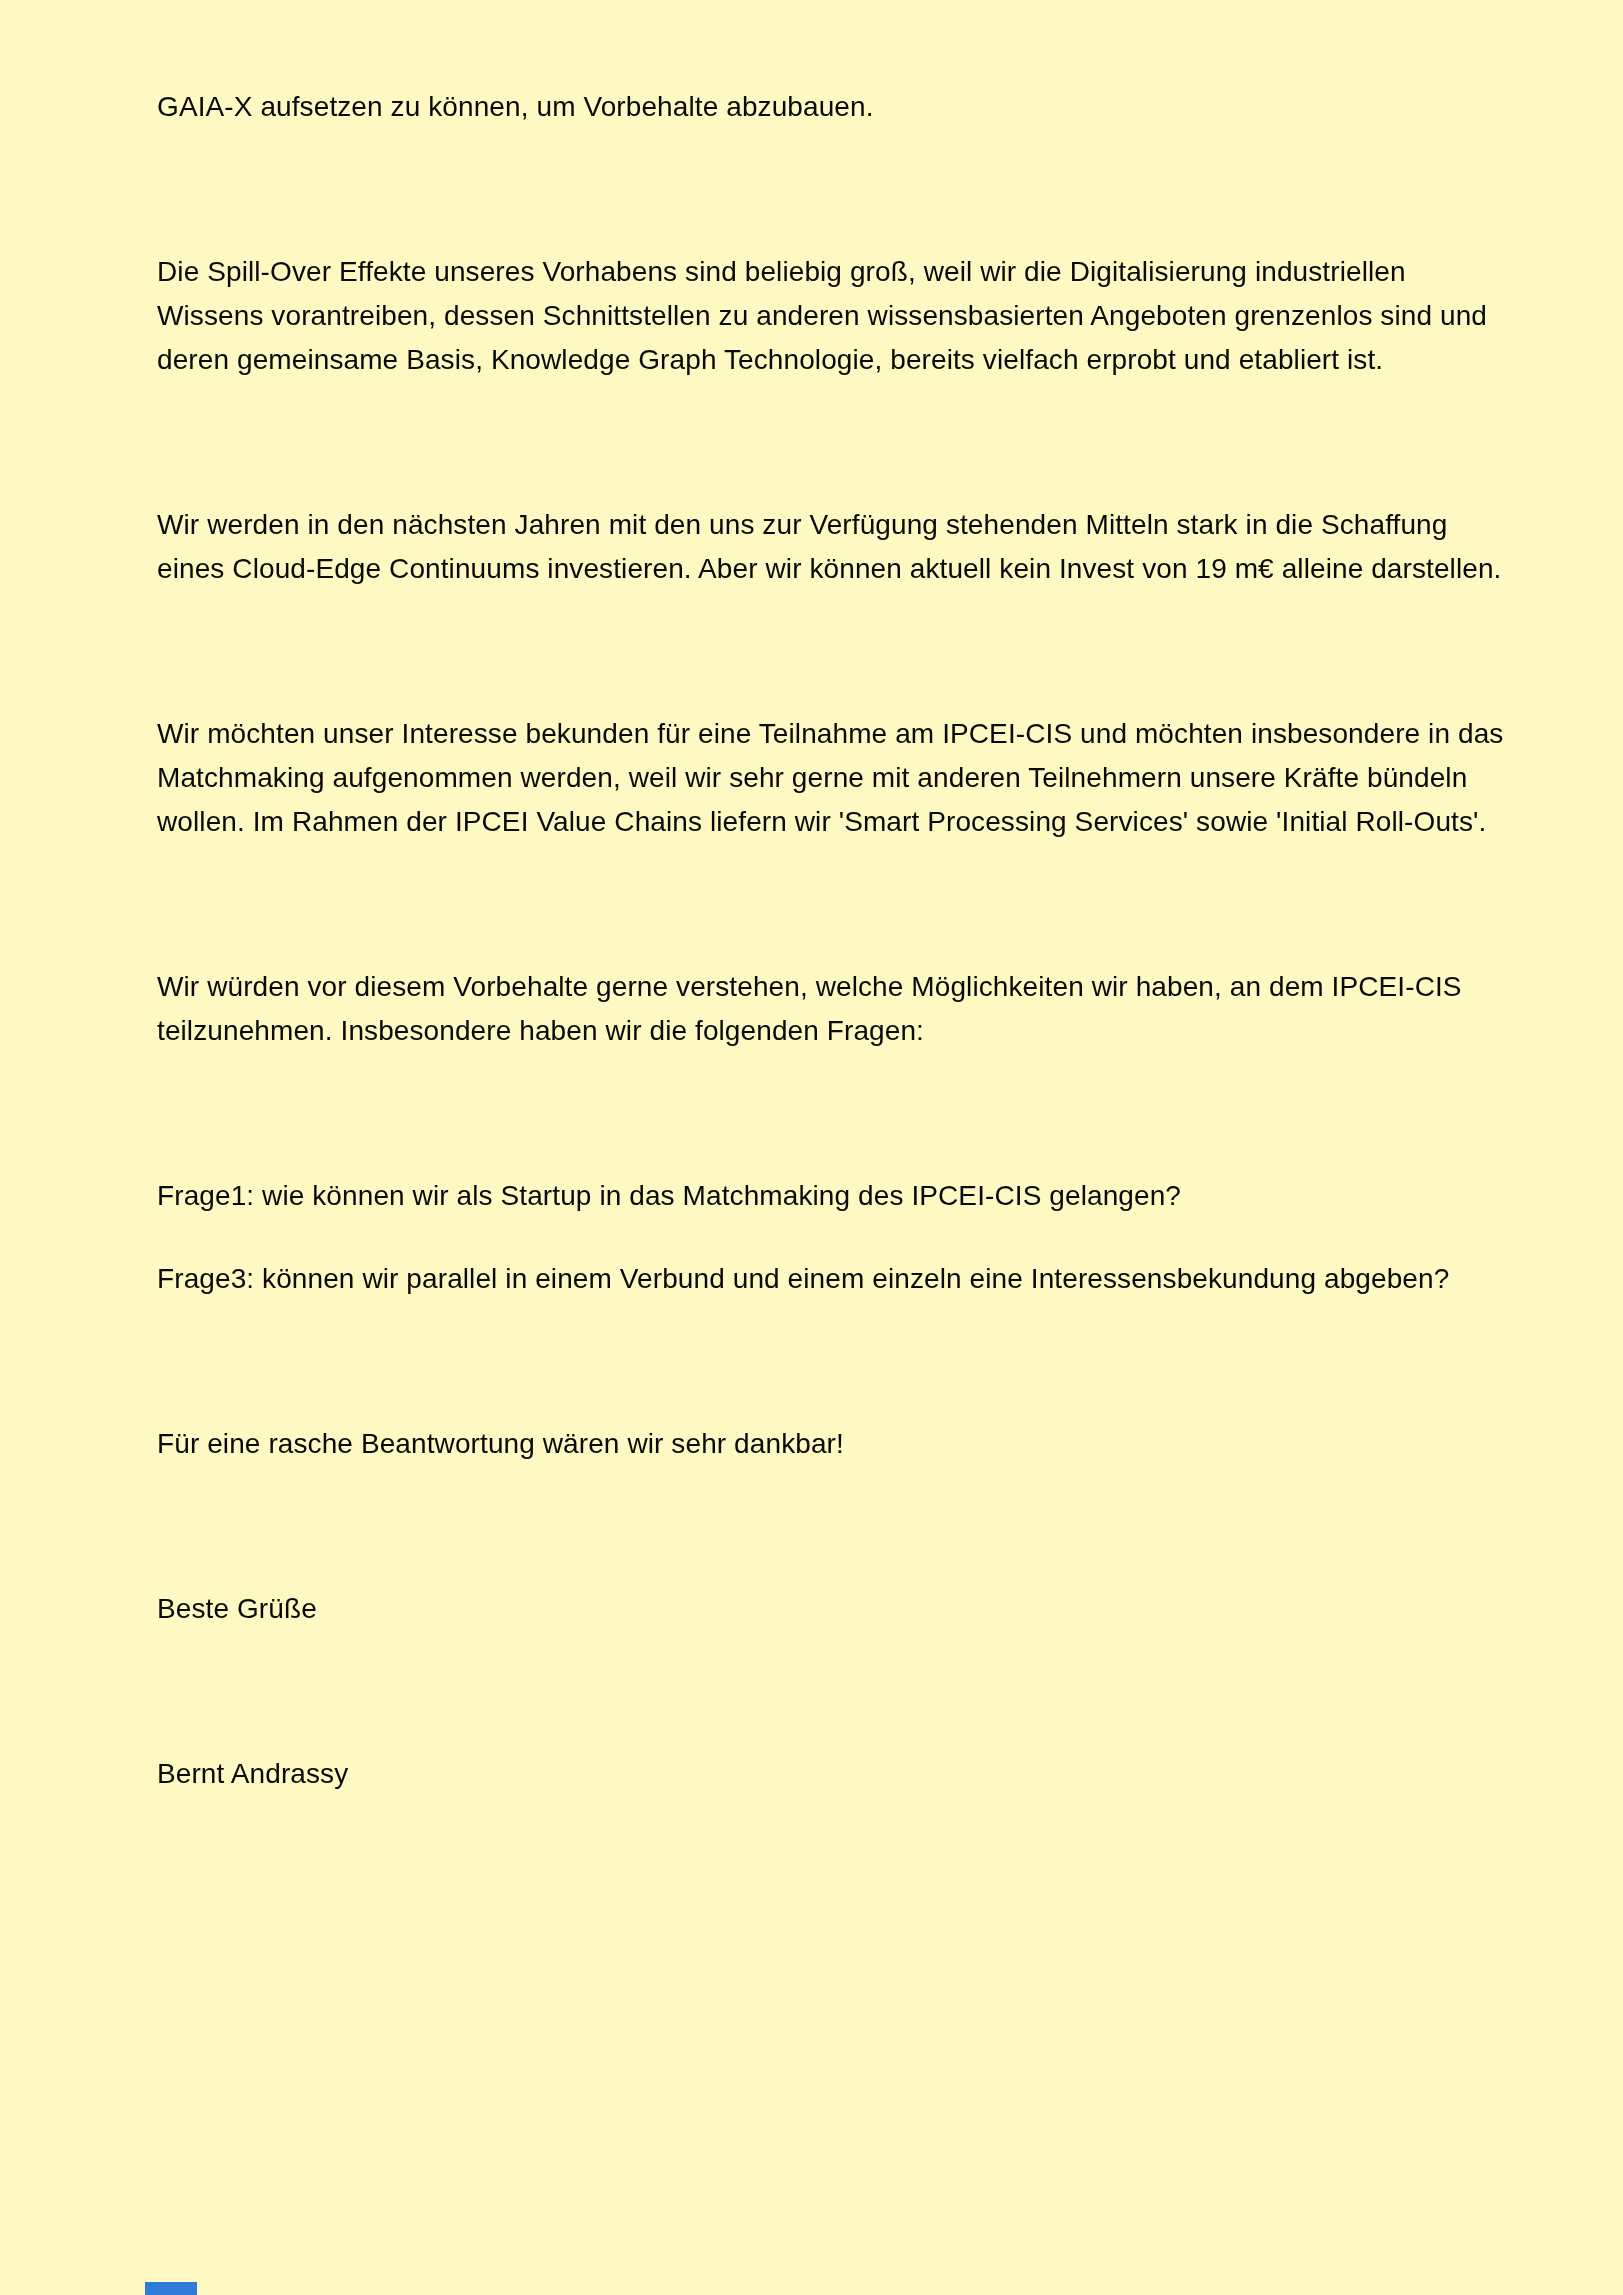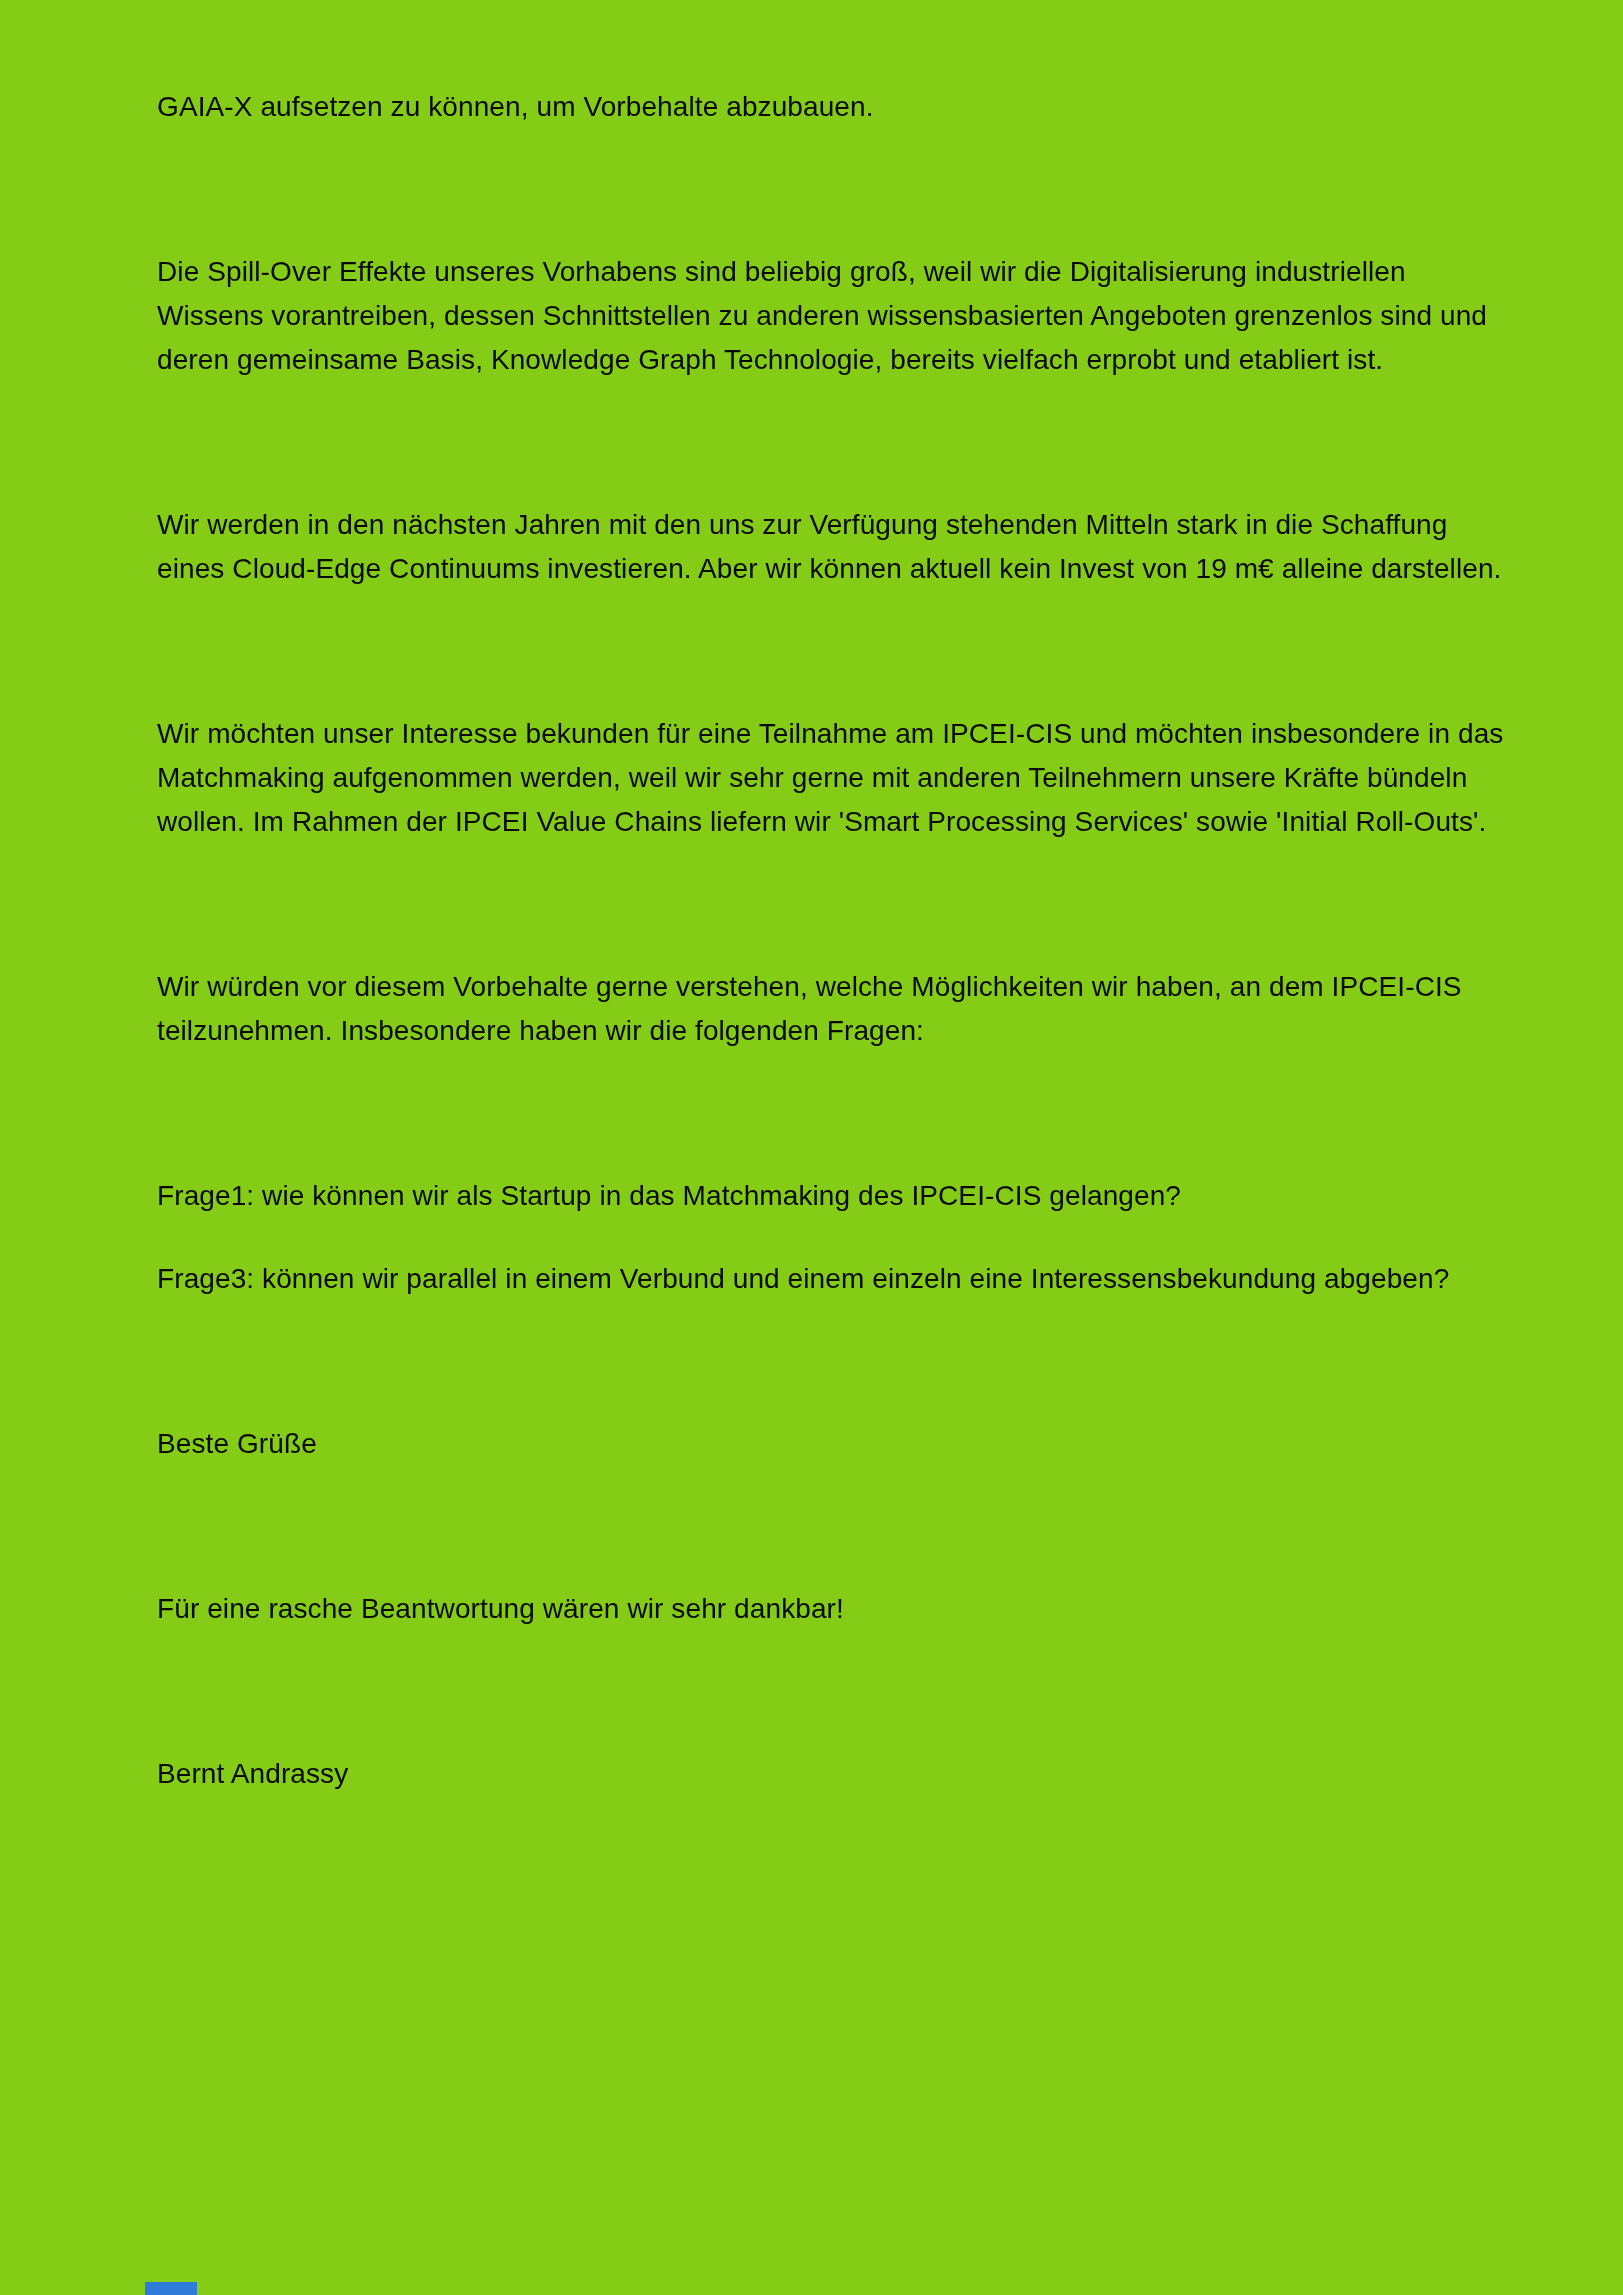--- a/index.html
+++ b/index.html
@@ -4,21 +4,21 @@
 <style>
   html, body {
     margin: 0;
     padding: 0;
     background: #ffffff;
   }
   .page {
     position: relative;
     width: 1623px;
     height: 2295px;
-    background: #84cc16;
+    background: #fef9c3;
     overflow: hidden;
     font-family: "Liberation Sans", sans-serif;
     color: #0a0a0a;
   }
   .content {
     position: absolute;
     top: 85px;
     left: 157px;
     width: 1355px;
     font-size: 28px;
@@ -49,19 +49,19 @@
 
 <div class="page">
   <div class="content">
     <p class="para gap-big">GAIA-X aufsetzen zu können, um Vorbehalte abzubauen.</p>
     <p class="para gap-big">Die Spill-Over Effekte unseres Vorhabens sind beliebig groß, weil wir die Digitalisierung industriellen Wissens vorantreiben, dessen Schnittstellen zu anderen wissensbasierten Angeboten grenzenlos sind und deren gemeinsame Basis, Knowledge Graph Technologie, bereits vielfach erprobt und etabliert ist.</p>
     <p class="para gap-big">Wir werden in den nächsten Jahren mit den uns zur Verfügung stehenden Mitteln stark in die Schaffung eines Cloud-Edge Continuums investieren. Aber wir können aktuell kein Invest von 19 m€ alleine darstellen.</p>
     <p class="para gap-big">Wir möchten unser Interesse bekunden für eine Teilnahme am IPCEI-CIS und möchten insbesondere in das Matchmaking aufgenommen werden, weil wir sehr gerne mit anderen Teilnehmern unsere Kräfte bündeln wollen. Im Rahmen der IPCEI Value Chains liefern wir 'Smart Processing Services' sowie 'Initial Roll-Outs'.</p>
     <p class="para gap-big">Wir würden vor diesem Vorbehalte gerne verstehen, welche Möglichkeiten wir haben, an dem IPCEI-CIS teilzunehmen. Insbesondere haben wir die folgenden Fragen:</p>
     <p class="para">Frage1: wie können wir als Startup in das Matchmaking des IPCEI-CIS gelangen?</p>
     <p class="para gap-big">Frage3: können wir parallel in einem Verbund und einem einzeln eine Interessensbekundung abgeben?</p>
+    <p class="para gap-big">Für eine rasche Beantwortung wären wir sehr dankbar!</p>
     <p class="para gap-big">Beste Grüße</p>
-    <p class="para gap-big">Für eine rasche Beantwortung wären wir sehr dankbar!</p>
     <p class="para gap-none">Bernt Andrassy</p>
   </div>
   <div class="footer-accent" style="background: rgb(47, 123, 217);"></div>
 </div>
 
 
 </body></html>

